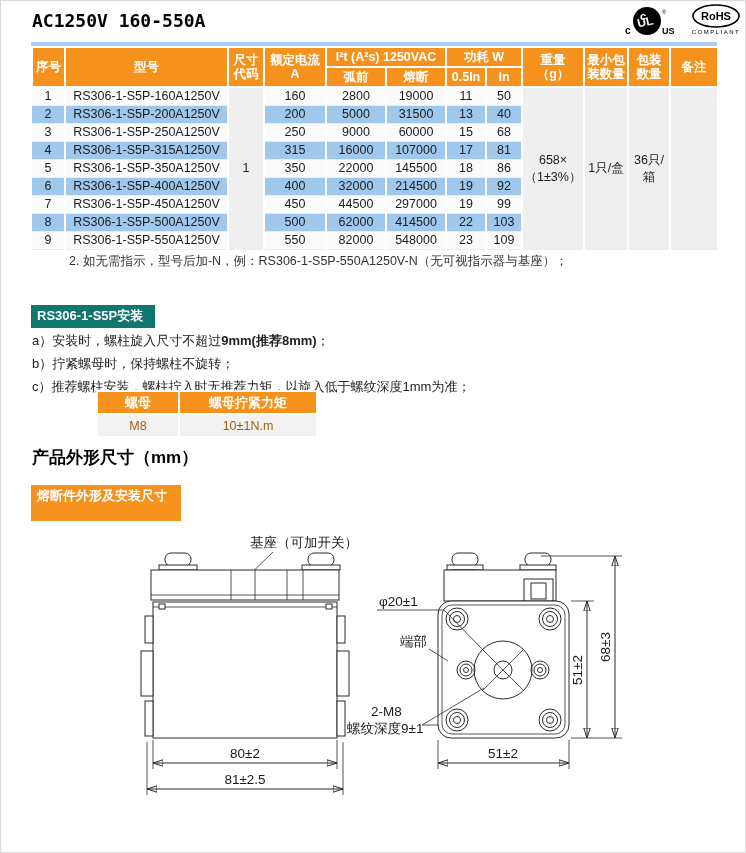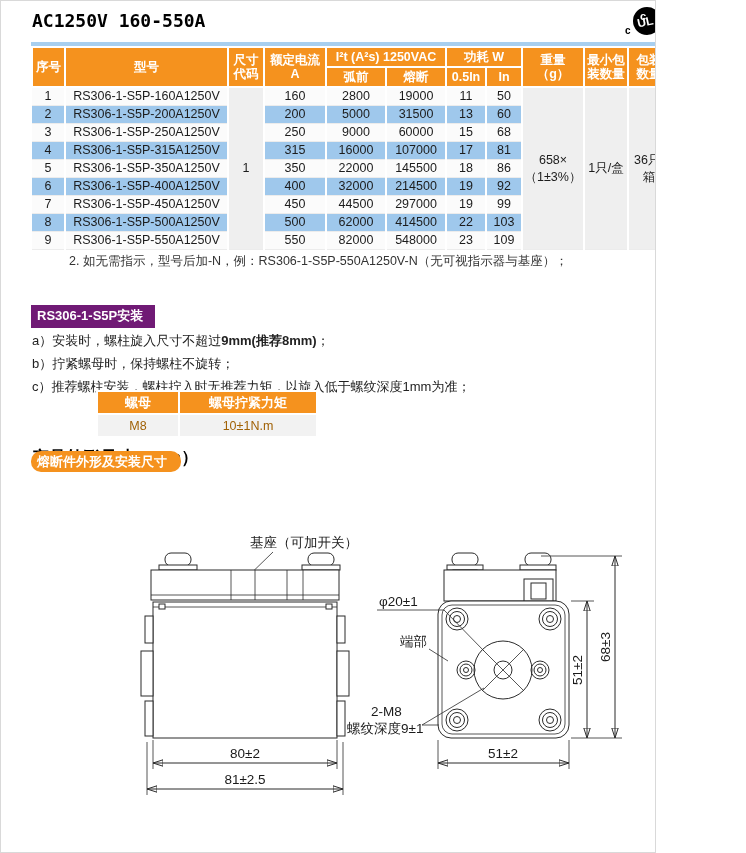--- a/index.html
+++ b/index.html
@@ -1,16 +1,16 @@
 <!DOCTYPE html>
 <html><head>
 <meta charset="utf-8">
 <style>
   html,body{margin:0;padding:0;background:#ffffff;}
-  #page{position:relative;width:656px;height:853px;background:#fff;border:1px solid #d9d9d9;
+  #page{position:relative;width:746px;height:853px;background:#fff;border:1px solid #d9d9d9;
         box-sizing:border-box;overflow:hidden;font-family:"Liberation Sans",sans-serif;}
 
   .title{position:absolute;left:31px;top:9px;font-family:"DejaVu Sans Mono",monospace;
          font-size:18px;font-weight:bold;color:#000;}
 
   .logos{position:absolute;left:612px;top:2px;}
 
   
   .spec-wrap{position:absolute;left:30px;top:41px;width:686px;border-top:4px solid #A8CFEF;}
   table.spec{border-collapse:collapse;table-layout:fixed;width:686px;}
@@ -23,37 +23,37 @@
   td.merged{background:#EFEFEF;vertical-align:middle;line-height:1.3;}
   td.model{text-align:left;padding-left:7px;}
   td.rnum{text-align:right;padding-right:14px;}
   .pre{white-space:pre-line;}
 
   
   .notes{position:absolute;left:31px;top:250px;font-size:12.5px;color:#333;line-height:21px;}
   .notes .l2{padding-left:37px;}
 
   
-  .install-badge{position:absolute;left:30px;top:304px;background:#701a75;color:#fff;
+  .install-badge{position:absolute;left:30px;top:304px;background:#0f766e;color:#fff;
                  font-weight:bold;font-size:13px;padding:2px 12px 3px 6px;display:inline-block;}
   .install-list{position:absolute;left:31px;top:328px;font-size:13px;color:#222;line-height:23px;}
   .install-list b{font-weight:bold;}
 
   
   .torque{position:absolute;left:95px;top:389px;border-collapse:collapse;}
   .torque th{background:#F5921E;color:#fff;font-size:13px;font-weight:bold;
              border:2px solid #fff;height:21px;padding:0 6px;text-align:center;margin-top:21px;}
   .torque td{background:#F2F2F2;color:#a16207;font-size:12.5px;border:2px solid #fff;
              height:19px;text-align:center;}
   .torque .c1{width:68px;} .torque .c2{width:124px;}
 
   
   .outline-title{position:absolute;left:31px;top:445px;font-size:17px;font-weight:bold;color:#000;}
-  .outline-sub{position:absolute;left:30px;top:450px;background:#F5921E;color:#fff;
-               font-weight:bold;font-size:13px;padding:2px 14px 1px 6px;display:inline-block;border-radius:10px;}
+  .outline-sub{position:absolute;left:30px;top:484px;background:#F5921E;color:#fff;
+               font-weight:bold;font-size:13px;padding:2px 14px 16px 6px;display:inline-block;}
 
   
   .drawing{position:absolute;left:0;top:515px;}
   .drawing line,.drawing rect,.drawing circle,.drawing path,.drawing ellipse
       {stroke:#2b2b2b;stroke-width:1;fill:none;}
   .drawing .fw{fill:#ffffff;}
   .drawing text{stroke:none;fill:#1a1a1a;font-size:13.5px;font-family:"Liberation Sans",sans-serif;}
   .drawing .thin{stroke-width:0.8;}
 </style>
 </head>
@@ -136,21 +136,21 @@
         <td rowspan="9" class="merged">36只/箱</td>
         <td rowspan="9" class="merged"></td>
       </tr>
       <tr class="even">
         <td>2</td>
         <td class="model">RS306-1-S5P-200A1250V</td>
         <td>200</td>
         <td class="rnum">5000</td>
         <td class="rnum">31500</td>
         <td>13</td>
-        <td>60</td>
+        <td>40</td>
       </tr>
       <tr class="odd">
         <td>3</td>
         <td class="model">RS306-1-S5P-250A1250V</td>
         <td>250</td>
         <td class="rnum">9000</td>
         <td class="rnum">60000</td>
         <td>15</td>
         <td>68</td>
       </tr>

